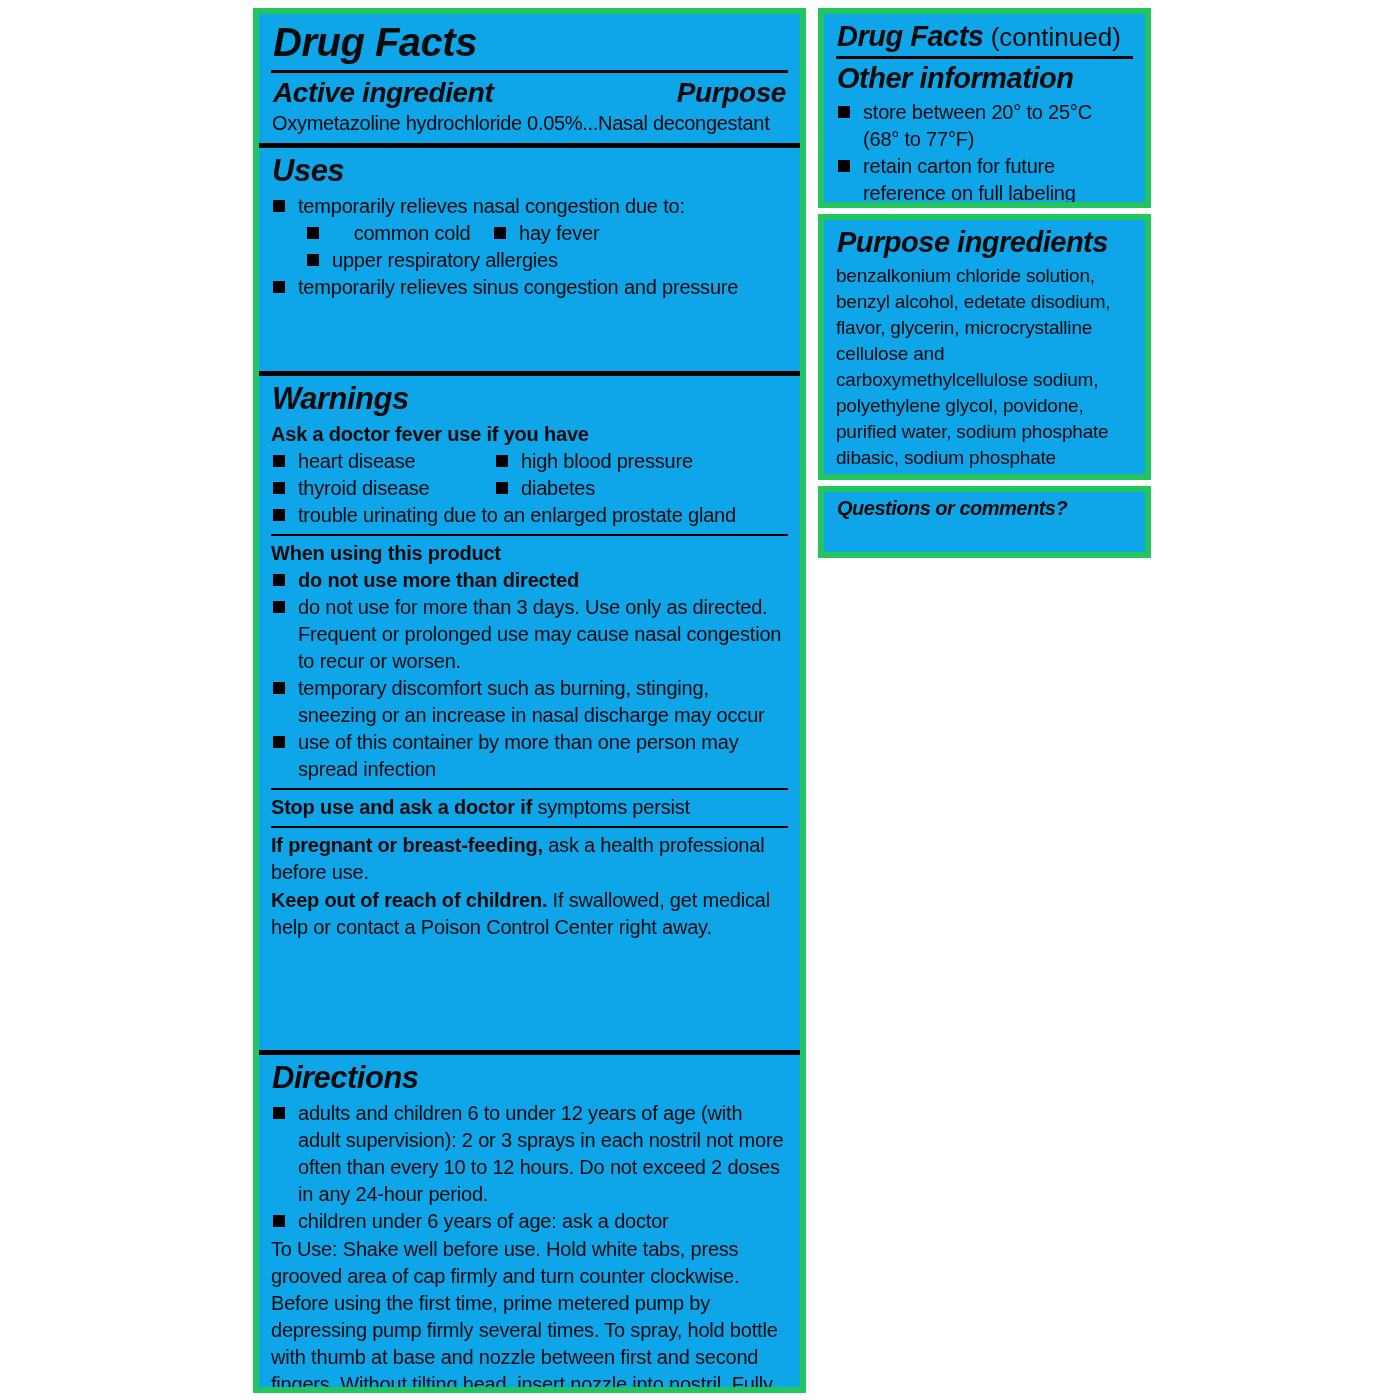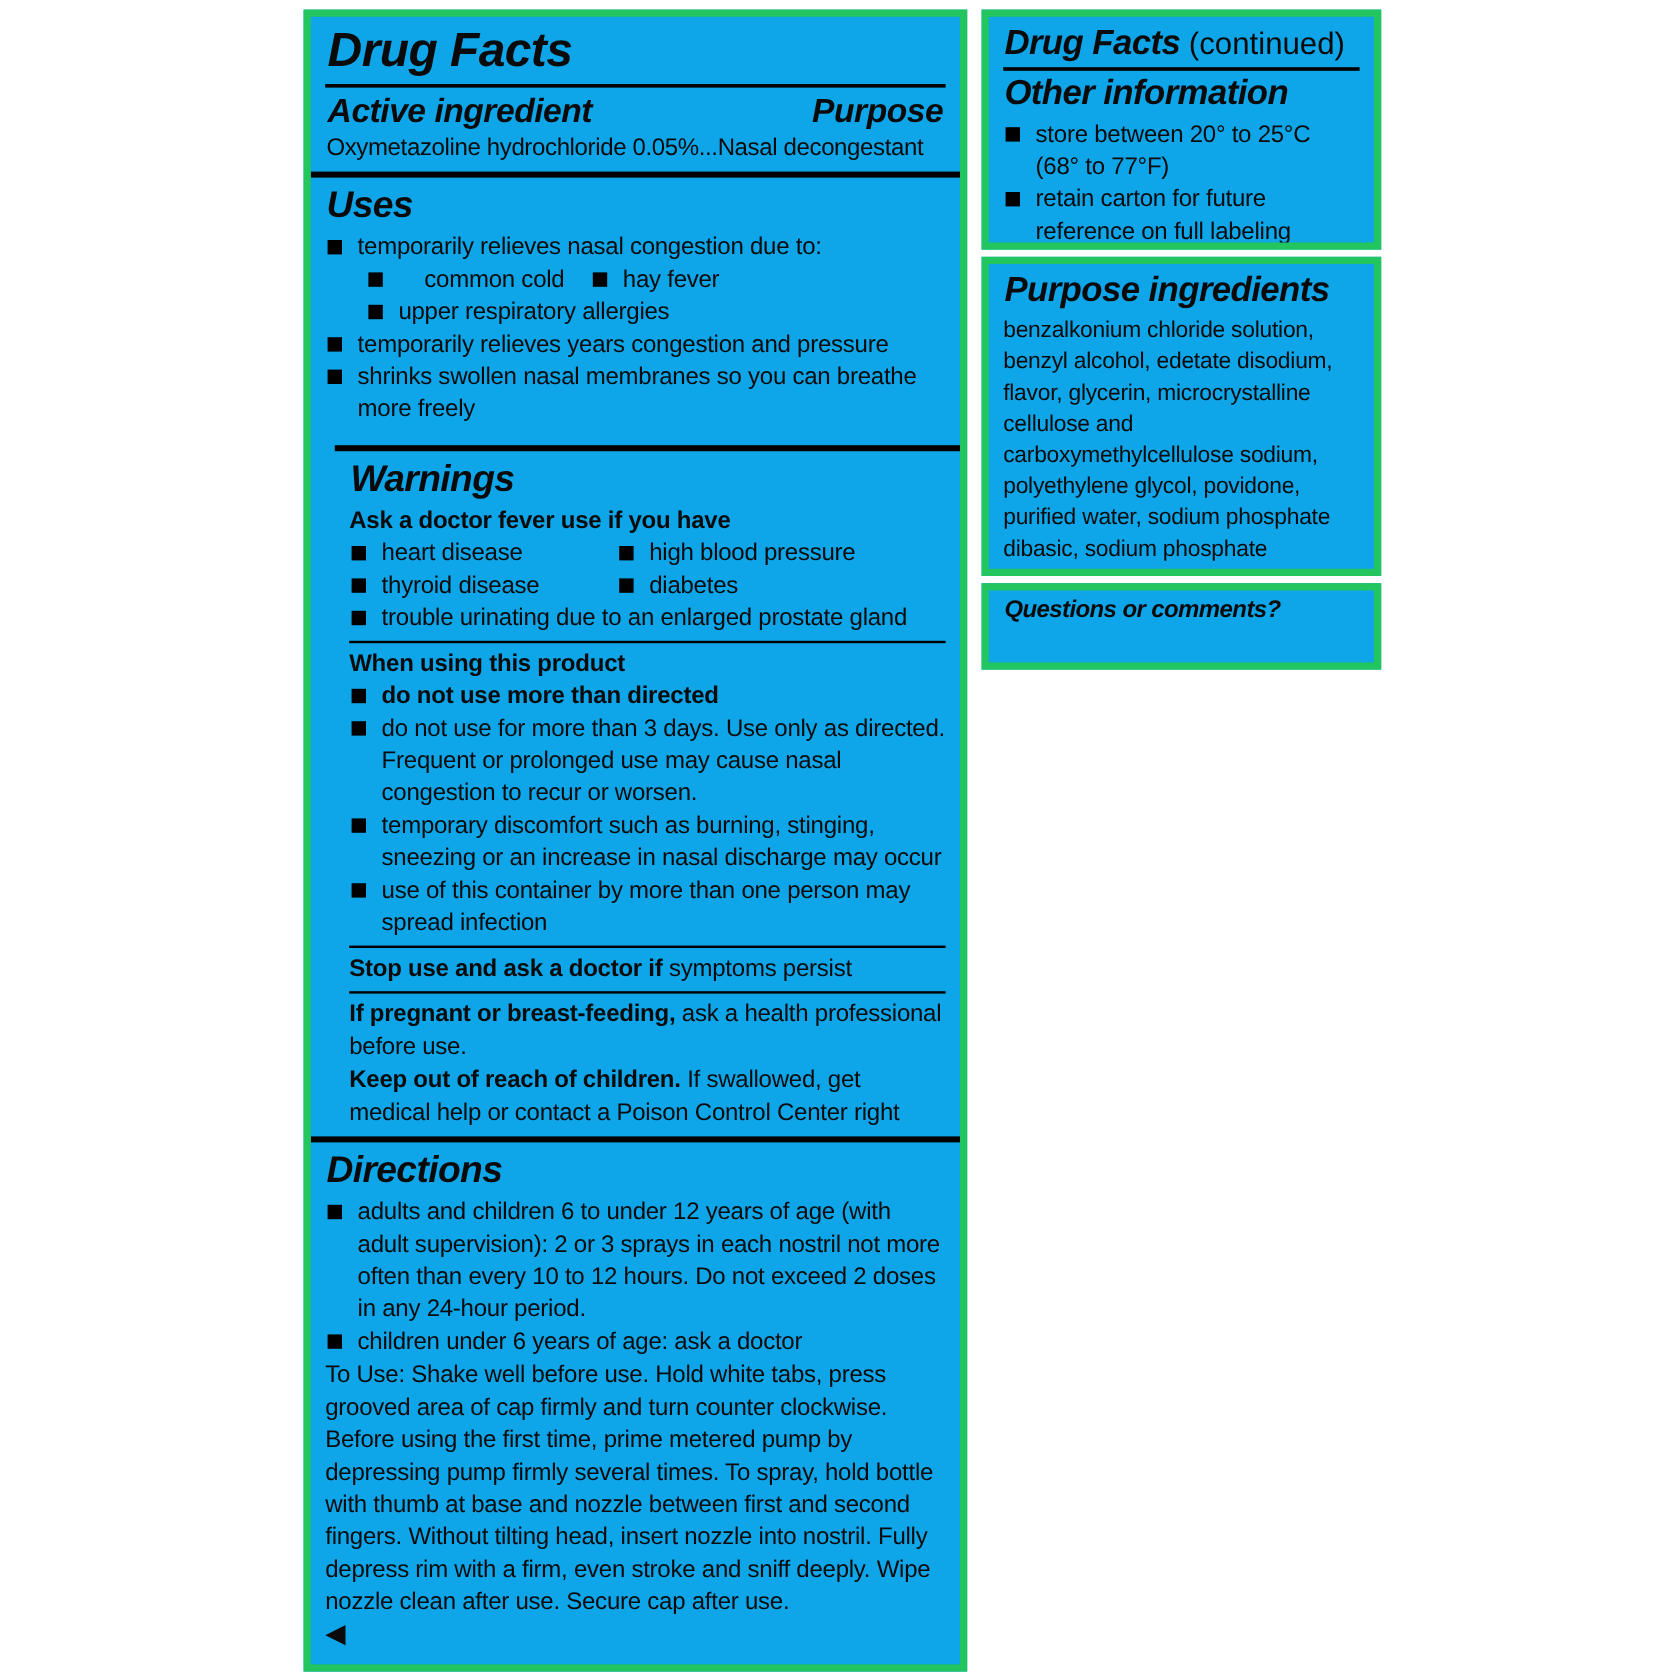--- a/index.html
+++ b/index.html
@@ -11,21 +11,21 @@
   }
   .box {
     position: absolute; background: #0ea5e9;
     border: 6px solid #22c55e; box-sizing: border-box; overflow: hidden;
   }
   #left-box { left: 253px; top: 8px; width: 553px; height: 1385px; display: flex; flex-direction: column; }
   .section { padding: 4px 12px 6px; box-sizing: border-box; overflow: hidden; }
   .section + .section { border-top: 5px solid #000; }
   .sec-head { height: 129px; }
   .sec-uses { height: 228px; }
-  .sec-warnings { height: 576px; margin-left: 20px; }
+  .sec-warnings { height: 679px; }
   .sec-directions { flex: 1; position: relative; }
 
   .df-title { font-size: 40px; font-weight: bold; font-style: italic; letter-spacing: -0.5px; padding: 2px 0 4px 2px; }
   .title-rule { border-top: 3px solid #000; margin: 1px 0 3px; }
   .active-row { display: flex; justify-content: space-between; font-size: 28px; font-weight: bold; font-style: italic; letter-spacing: -0.4px; padding: 1px 2px 0 2px; }
   .active-line { font-size: 20px; letter-spacing: -0.3px; white-space: nowrap; margin-top: 3px; padding-left: 1px; }
 
   .sec-title { font-size: 31px; font-weight: bold; font-style: italic; letter-spacing: -0.5px; margin: 1px 0 4px 1px; }
   .body-text { font-size: 20px; line-height: 27px; letter-spacing: -0.2px; }
   .bold { font-weight: bold; }
@@ -89,25 +89,21 @@
             <span>hay fever</span>
           </div>
         </div>
         <div class="bullet-item">
           <span class="sq"></span>
           <span>upper respiratory allergies</span>
         </div>
       </div>
       <div class="bullet-item">
         <span class="sq"></span>
-        <span>temporarily relieves years congestion and pressure</span>
-      </div>
-      <div class="bullet-item">
-        <span class="sq"></span>
-        <span>shrinks swollen nasal membranes so you can breathe more freely</span>
+        <span>temporarily relieves sinus congestion and pressure</span>
       </div>
     </div>
   </div>
 
   <div class="section sec-warnings">
     <div class="sec-title">Warnings</div>
     <div class="body-text">
       <div class="bold">Ask a doctor fever use if you have</div>
       <div class="two-col">
         <div class="bullet-item cond-c1">

